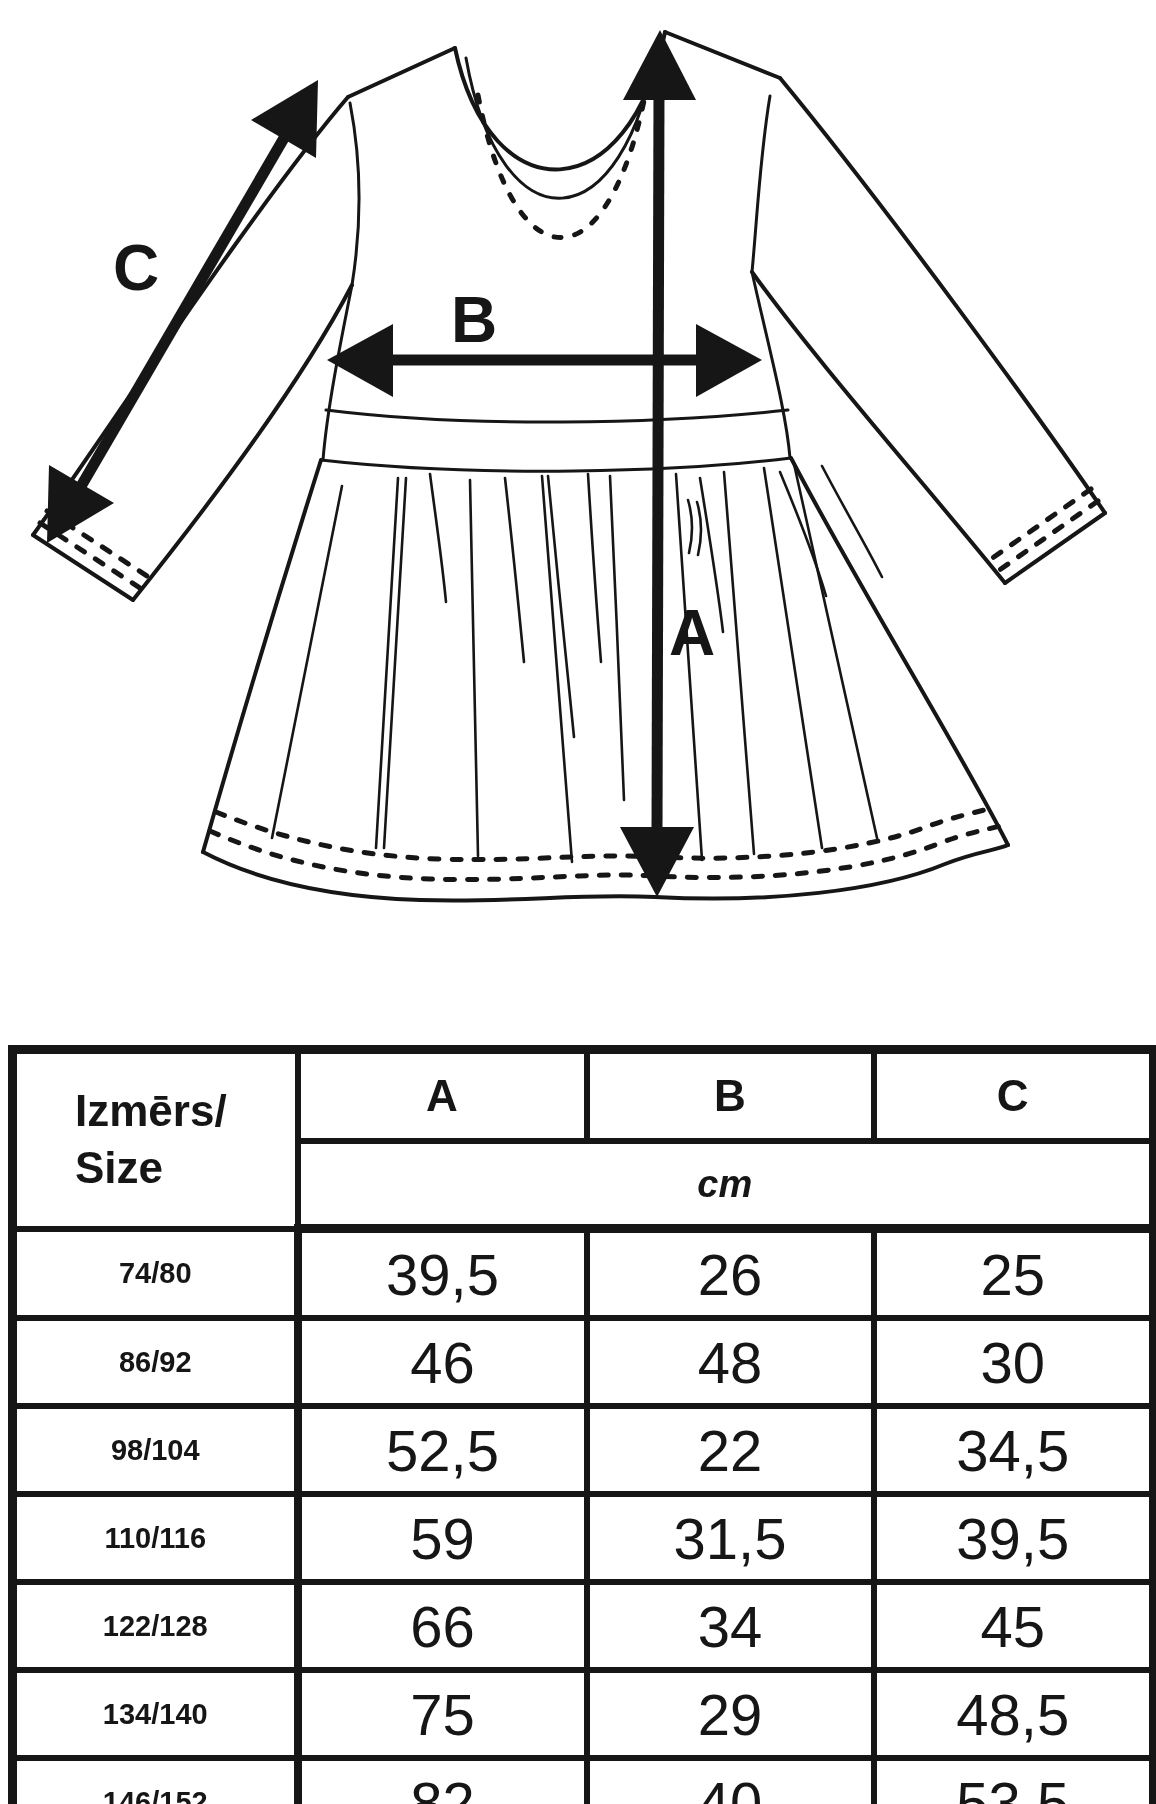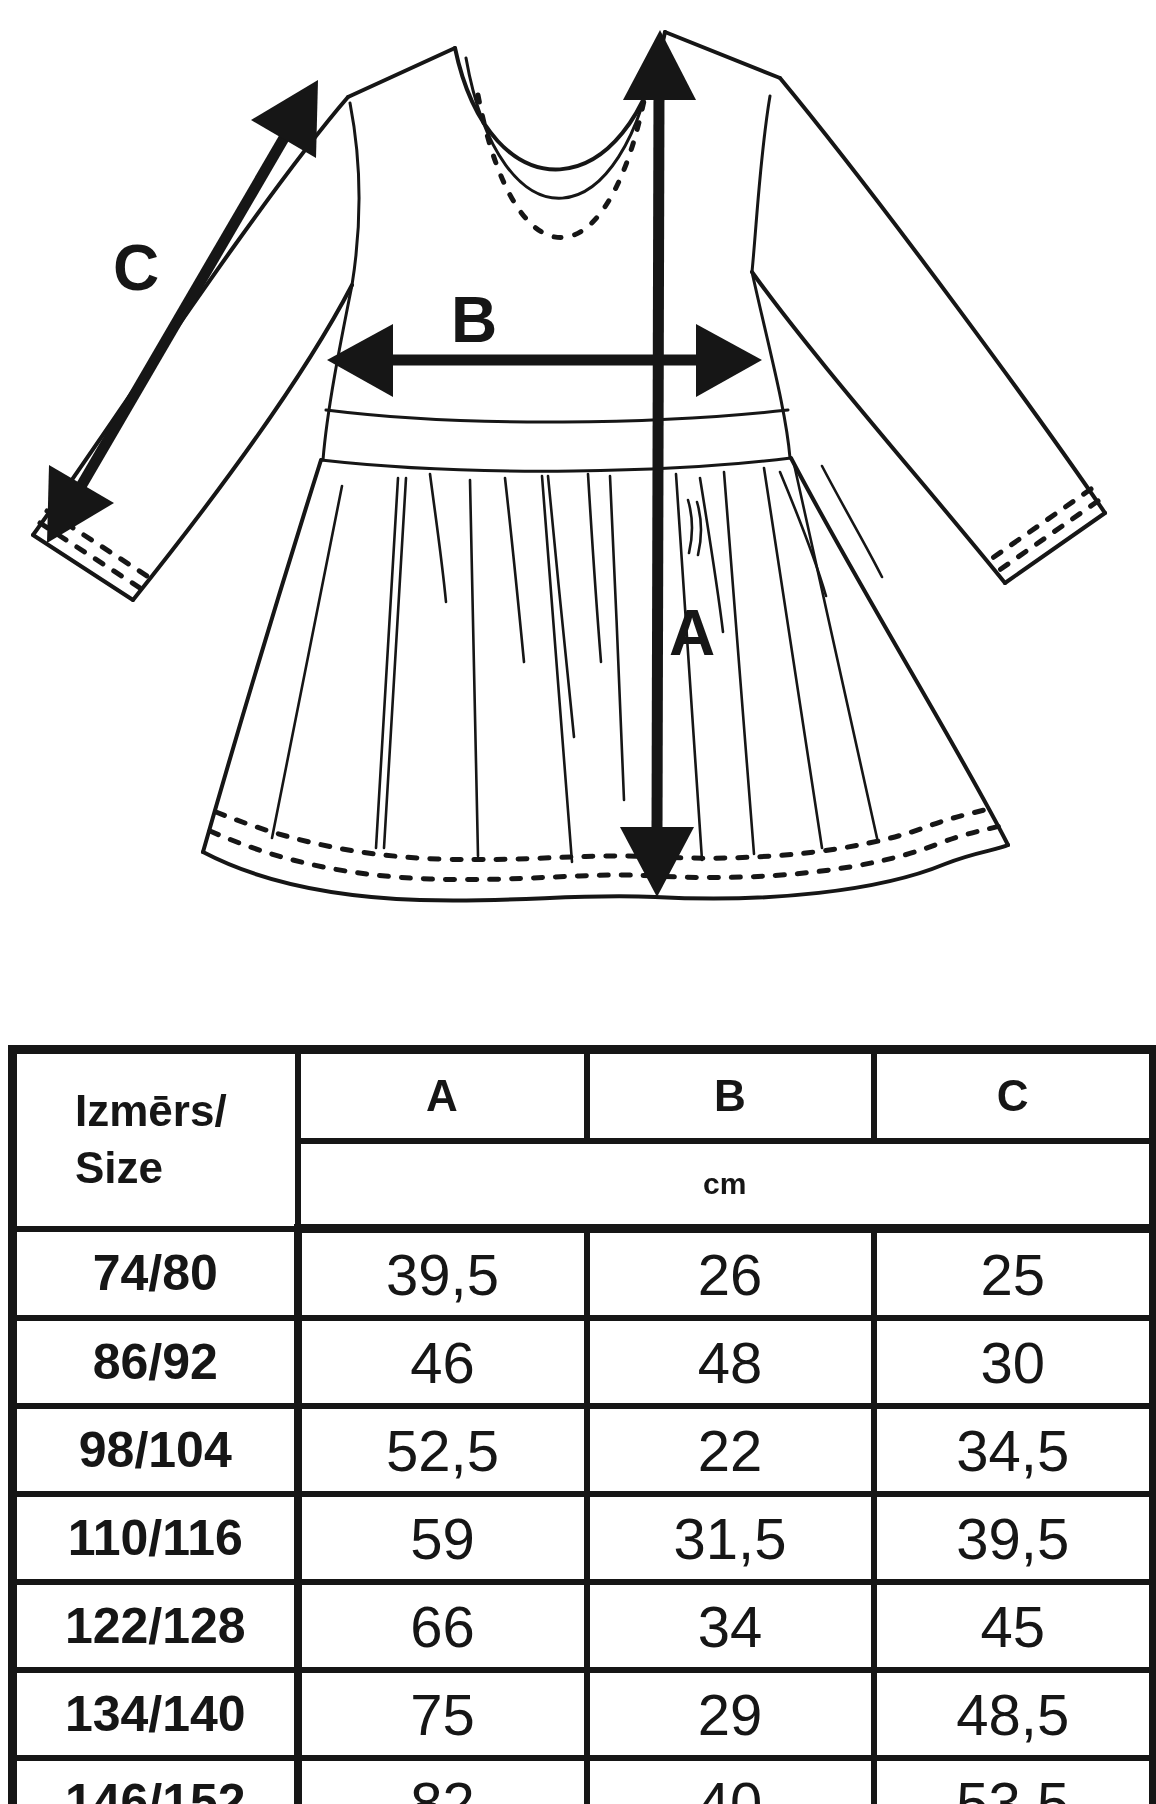--- a/index.html
+++ b/index.html
@@ -15,22 +15,22 @@
   .head{fill:#161616;stroke:none;}
   .dim-label{font-family:"Liberation Sans",sans-serif;font-weight:bold;font-size:64px;fill:#161616;}
   table.size{position:absolute;left:8px;top:1045px;border-collapse:collapse;table-layout:fixed;
              width:1141px;background:#ffffff;}
   table.size, table.size td, table.size th{border:6px solid #161616;}
   table.size{border-width:9px;}
   td,th{text-align:center;vertical-align:middle;padding:0;color:#161616;}
   th.size-head{font-size:44px;font-weight:bold;text-align:left;padding-left:58px;line-height:1.28;
                border-right-width:8px;}
   tr.hdr1 th{height:84px;font-size:44px;font-weight:bold;}
-  tr.hdr2 th{height:80px;font-size:30px;font-weight:bold;border-bottom-width:9px;}
-  tr.data th{height:82px;font-size:50px;font-weight:bold;border-right-width:8px;}
+  tr.hdr2 th{height:80px;font-size:38px;font-weight:bold;border-bottom-width:9px;font-style:italic;}
+  tr.data th{height:82px;font-size:29px;font-weight:bold;border-right-width:8px;}
   tr.data td{height:82px;font-size:58px;font-weight:normal;}
 </style>
 </head>
 <body>
 
 <div id="page">
 
   <svg id="sketch" width="1156" height="1010" viewBox="0 0 1156 1010" xmlns="http://www.w3.org/2000/svg">
 
     <g>

